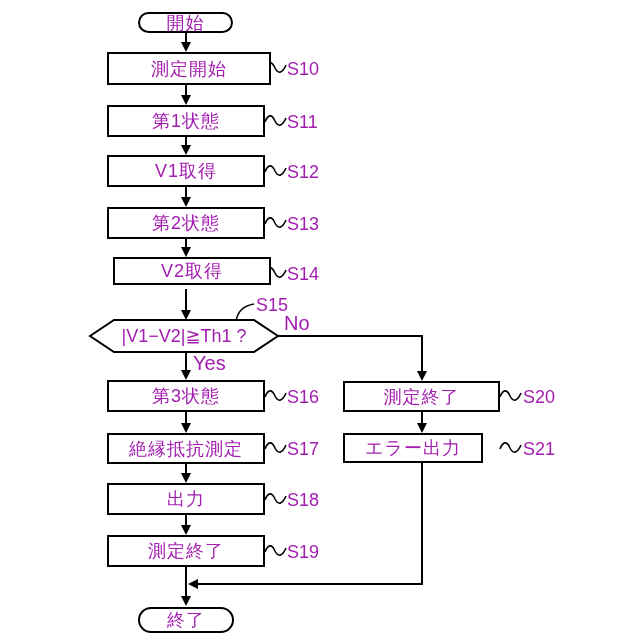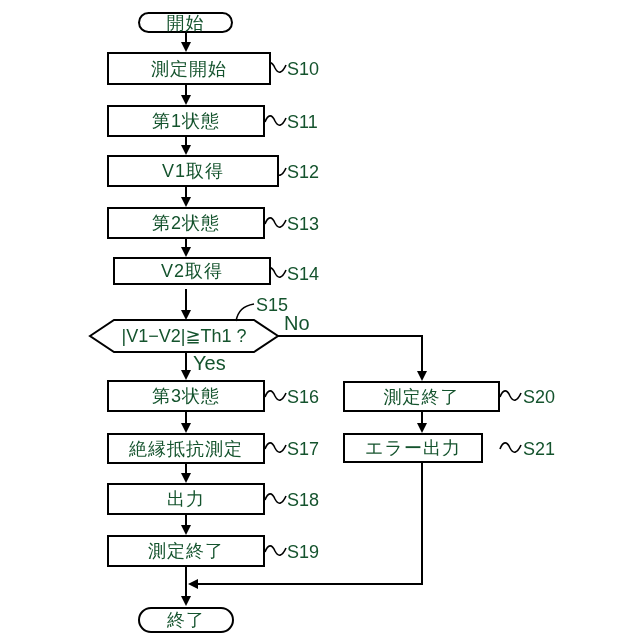--- a/index.html
+++ b/index.html
@@ -1,18 +1,18 @@
 <!DOCTYPE html>
 <html><head>
 <meta charset="utf-8">
 <style>
   html,body{margin:0;padding:0;background:#fff;}
   .canvas{
     position:relative;width:640px;height:640px;background:#ffffff;
-    font-family:"Liberation Sans","DejaVu Sans",sans-serif;color:#14532d;
+    font-family:"Liberation Sans","DejaVu Sans",sans-serif;color:#a21caf;
     overflow:hidden;
   }
   .wires{position:absolute;left:0;top:0;width:640px;height:640px;}
   .node{
     position:absolute;box-sizing:border-box;border:2px solid #000;background:#fff;
     display:flex;align-items:center;justify-content:center;
     font-size:18px;letter-spacing:1px;white-space:nowrap;
   }
   .terminal{border-radius:13px;}
   .dtext{
@@ -88,21 +88,21 @@
   <div class="node terminal" style="left:138px;top:607px;width:96px;height:26px;">
     <span>終了</span>
   </div>
 
   <div class="node" style="left:107px;top:52px;width:164px;height:33px;">
     <span>測定開始</span>
   </div>
   <div class="node" style="left:107px;top:105px;width:158px;height:32px;">
     <span>第1状態</span>
   </div>
-  <div class="node" style="left:107px;top:155px;width:172px;height:32px;">
+  <div class="node" style="left:107px;top:155px;width:158px;height:32px;">
     <span>V1取得</span>
   </div>
   <div class="node" style="left:107px;top:207px;width:158px;height:32px;">
     <span>第2状態</span>
   </div>
   <div class="node" style="left:113px;top:257px;width:158px;height:28px;">
     <span>V2取得</span>
   </div>
 
   <div class="dtext" style="left:95px;top:321px;width:178px;height:30px;">|V1−V2|≧Th1 ?</div>

